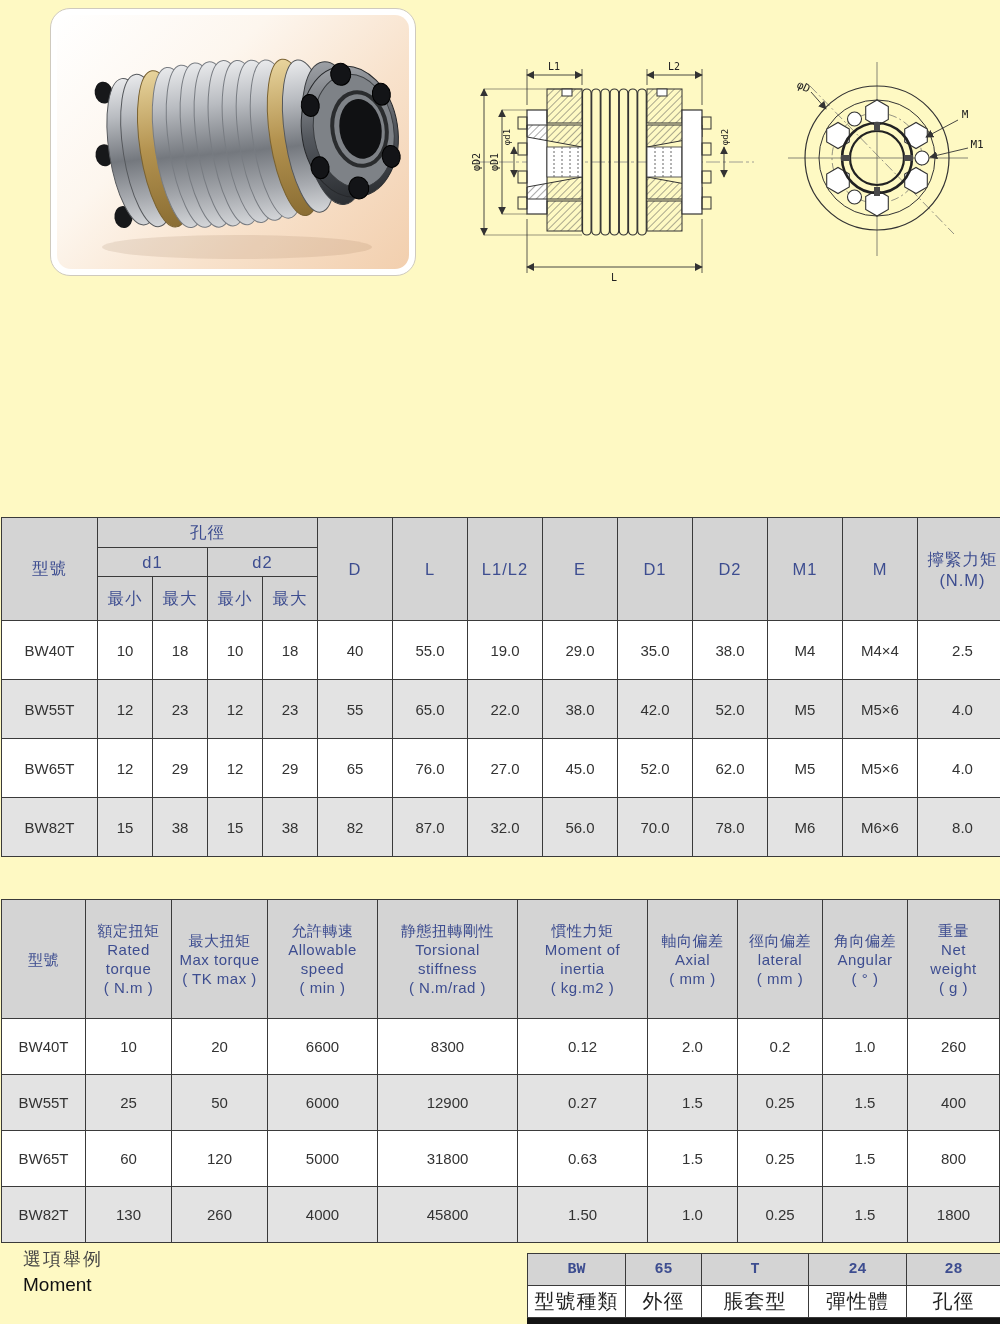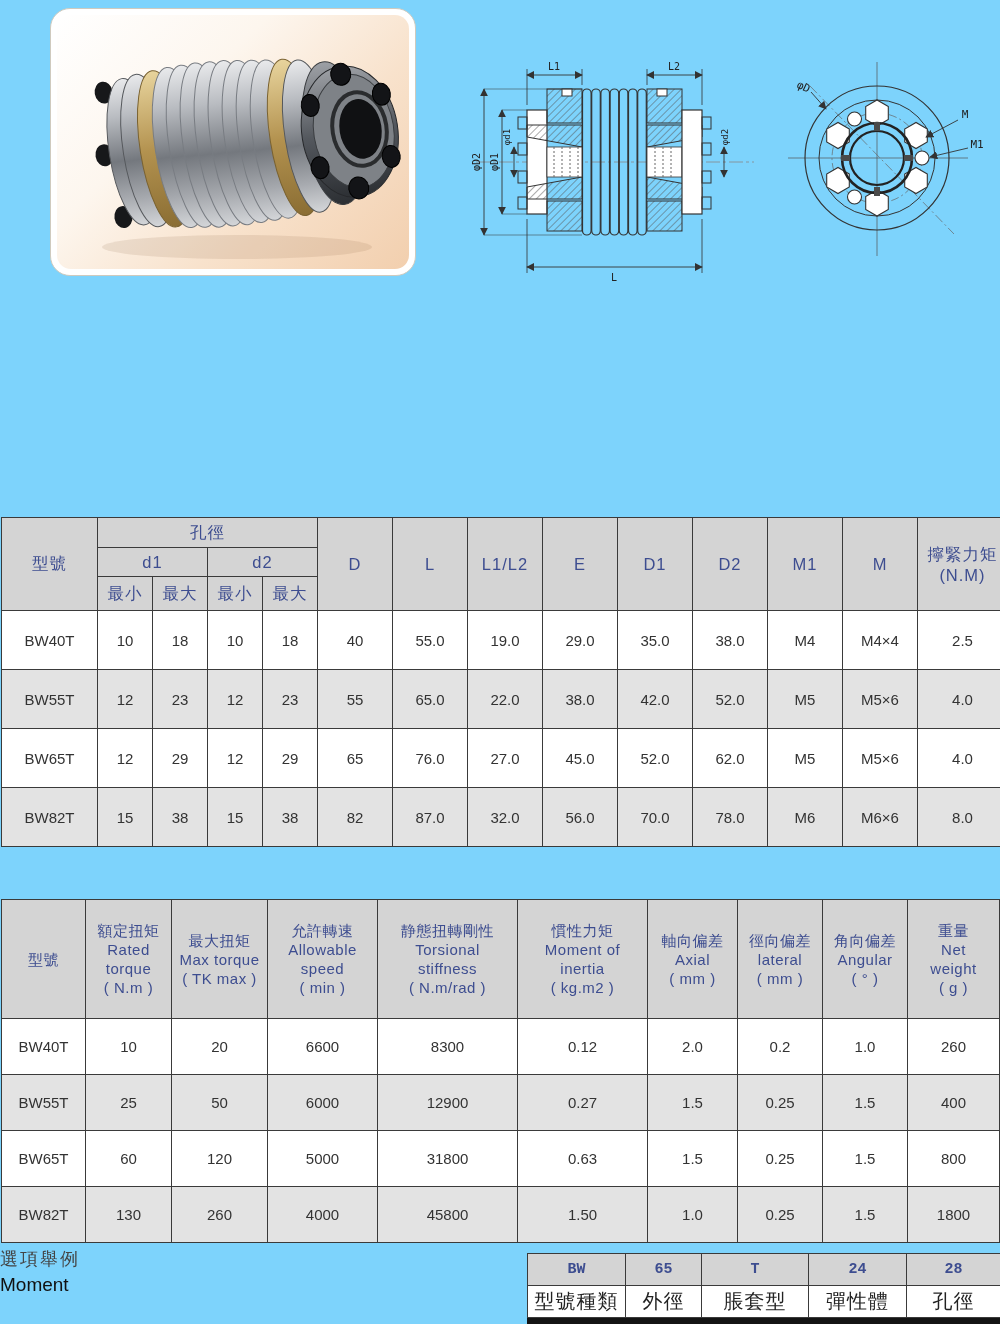--- a/index.html
+++ b/index.html
@@ -1,17 +1,17 @@
 <!DOCTYPE html>
 <html><head>
 <meta charset="utf-8">
 <style>
   * { margin:0; padding:0; box-sizing:border-box; }
   body { background:#fff; }
-  .page { position:relative; width:1000px; height:1324px; background:#7dd3fc; overflow:hidden;
+  .page { position:relative; width:1000px; height:1324px; background:#fef9c3; overflow:hidden;
           font-family:"Liberation Sans", sans-serif; color:#333; }
 
   
   .photo-frame { position:absolute; left:50px; top:8px; width:366px; height:268px;
                  border:1px solid #cfcabe; border-radius:20px; background:#fff; padding:6px; }
   .photo-inner { width:100%; height:100%; border-radius:14px; overflow:hidden;
                  background:linear-gradient(135deg,#ffffff 0%,#fdf6ee 35%,#f8e2cc 65%,#f2cfae 100%); }
 
   
   .drawing { position:absolute; }
@@ -28,32 +28,32 @@
   table.t th, table.t td { border:1.5px solid #3a3a3a; text-align:center; vertical-align:middle;
                            padding:0; overflow:hidden; }
   table.t th { background:#d4d4d4; color:#3d4d90; font-weight:normal; }
   table.t td { font-size:15px; color:#333; }
   tr.alt td { background:#e3e3e3;margin-top:21px; }
 
   .t1 { left:1px; top:517px; width:1006px; }
   .t1 th { font-size:16.5px; letter-spacing:1px; }
   .t1 thead tr:nth-child(1) th { height:30px; }
   .t1 thead tr:nth-child(2) th { height:29px; }
-  .t1 thead tr:nth-child(3) th { height:34px; }
+  .t1 thead tr:nth-child(3) th { height:44px; }
   .t1 tbody tr { height:59px; }
 
   .t2 { left:1px; top:899px; width:998px; }
   .t2 th { font-size:15px; line-height:19px; letter-spacing:0.5px; }
   .t2 thead tr { height:119px; }
   .t2 tbody tr { height:56px; }
 
   .pre { white-space:pre-line; }
 
   
-  .example-title { position:absolute; left:0; top:1246px; }
+  .example-title { position:absolute; left:23px; top:1246px; }
   .example-title .zh { font-size:18px; letter-spacing:2px; color:#444; line-height:26px; }
   .example-title .en { font-size:19px; color:#111; line-height:26px; }
   .t3 { left:527px; top:1253px; width:473px; }
   .t3 tr { height:32px; }
   .t3 .code-row th { font-family:"Liberation Mono",monospace; font-weight:bold; font-size:15px; }
   .t3 .label-row td { font-size:20px; letter-spacing:1px; color:#222; background:#fff; }
   .bottom-strip { position:absolute; left:527px; top:1318px; width:473px; height:6px; background:#141414; }
 </style>
 </head>
 <body>

